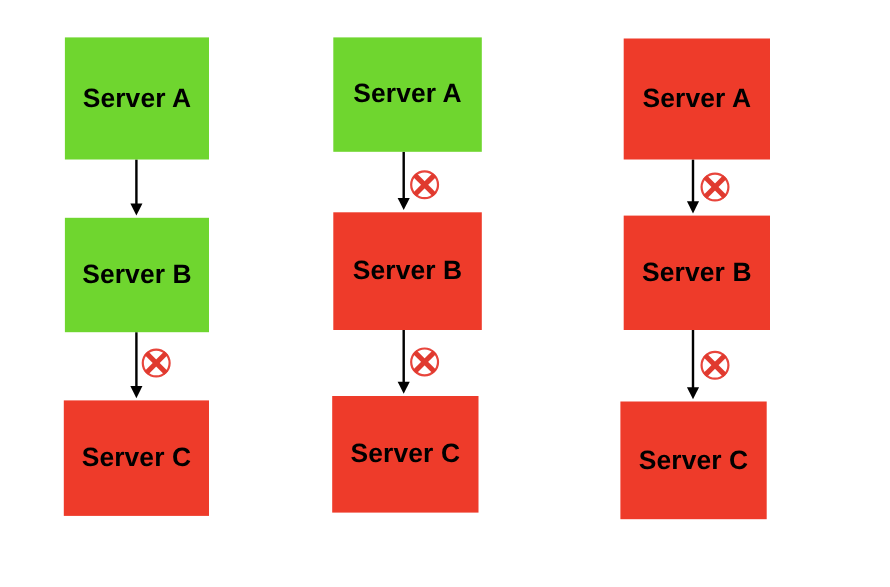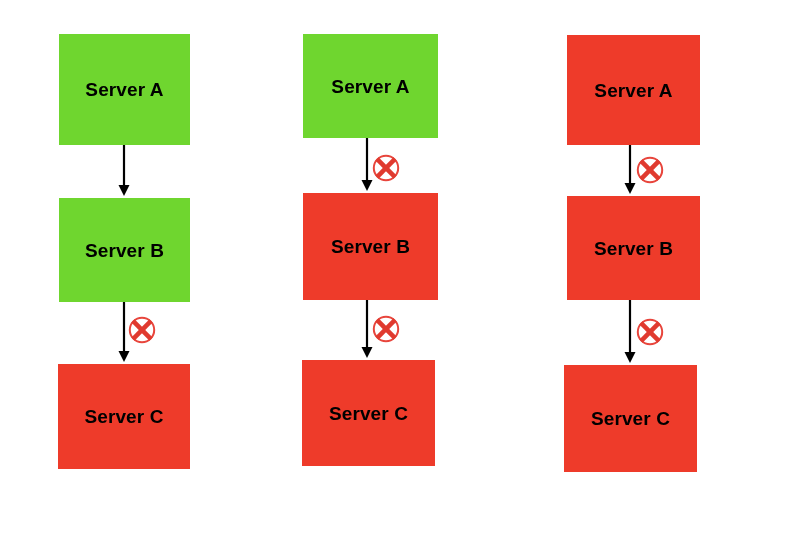--- a/index.html
+++ b/index.html
@@ -23,21 +23,21 @@
     background: #ffffff;
   }
   .node {
     position: absolute;
     display: flex;
     align-items: center;
     justify-content: center;
     box-sizing: border-box;
     font-family: "Liberation Sans", sans-serif;
     font-weight: bold;
-    font-size: 19px;
+    font-size: 24px;
     line-height: 1;
     color: #000000;
     letter-spacing: 0.1px;
     text-align: center;
     user-select: none;
   }
   .node.state-healthy { background: #6FD62F; }
   .node.state-failed  { background: #EE3B2A; }
 
   .edge {

